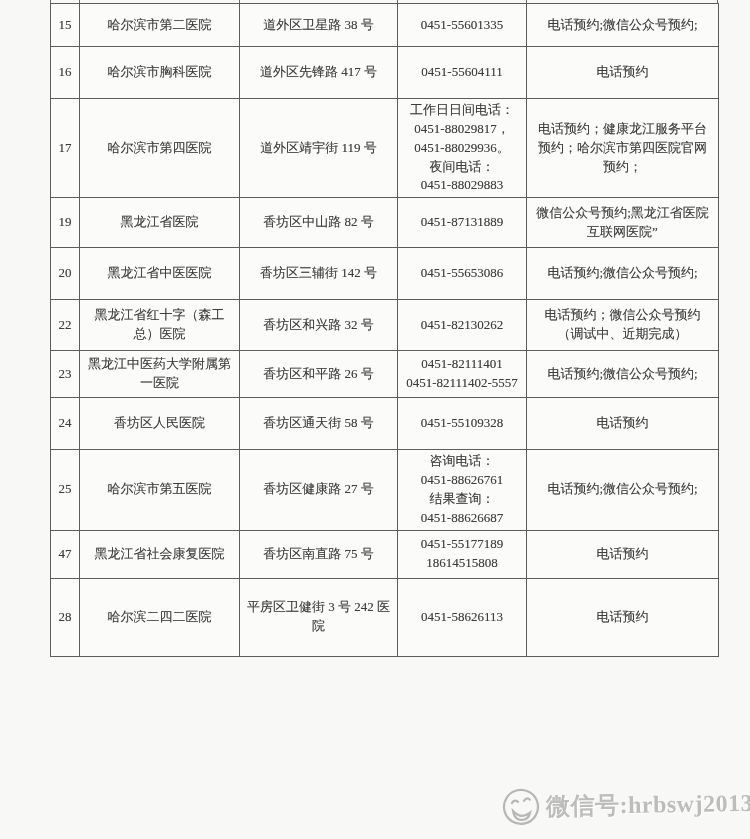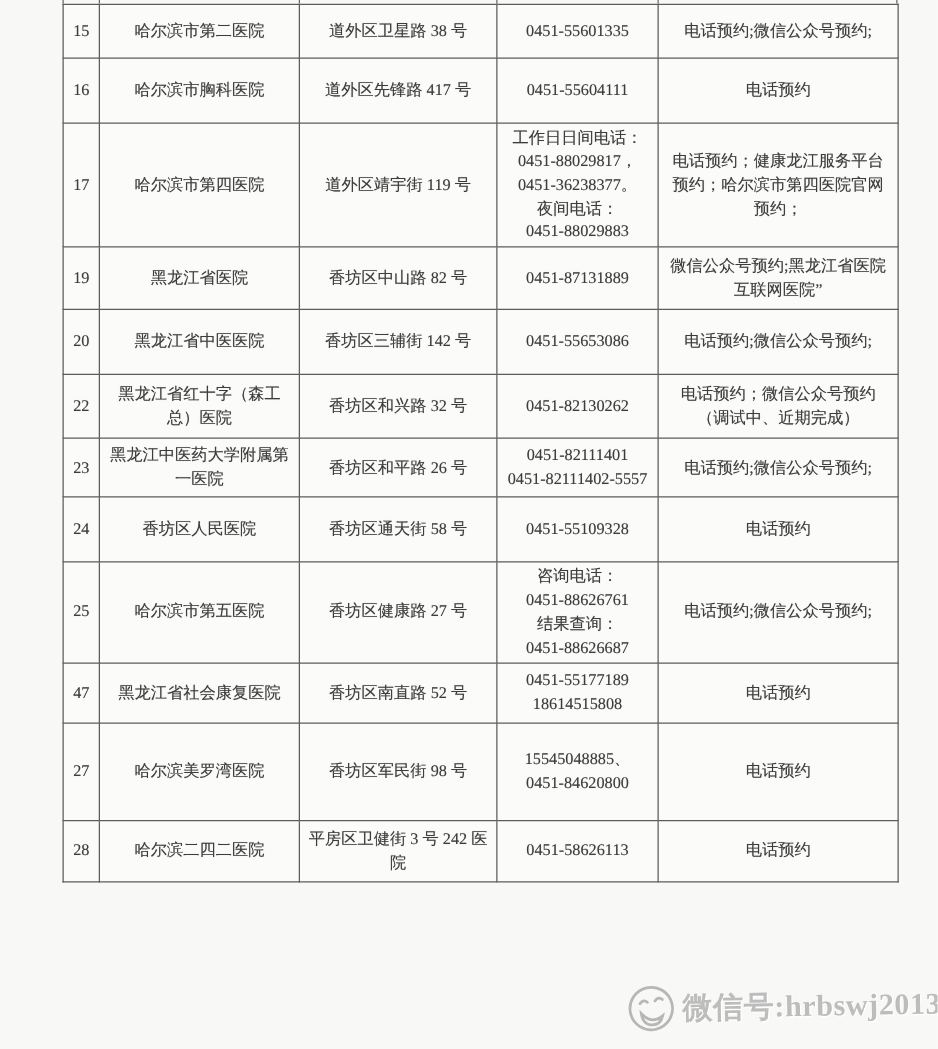--- a/index.html
+++ b/index.html
@@ -90,21 +90,21 @@
           </td>
           <td class="c4">电话预约</td>
         </tr>
         <tr>
           <td class="c0">17</td>
           <td class="c1">哈尔滨市第四医院</td>
           <td class="c2">道外区靖宇街 119 号</td>
           <td class="c3">
             <div>工作日日间电话：</div>
             <div>0451-88029817，</div>
-            <div>0451-36238377。</div>
+            <div>0451-88029936。</div>
             <div>夜间电话：</div>
             <div>0451-88029883</div>
           </td>
           <td class="c4">电话预约；健康龙江服务平台预约；哈尔滨市第四医院官网预约；</td>
         </tr>
         <tr>
           <td class="c0">19</td>
           <td class="c1">黑龙江省医院</td>
           <td class="c2">香坊区中山路 82 号</td>
           <td class="c3">
@@ -157,34 +157,24 @@
             <div>咨询电话：</div>
             <div>0451-88626761</div>
             <div>结果查询：</div>
             <div>0451-88626687</div>
           </td>
           <td class="c4">电话预约;微信公众号预约;</td>
         </tr>
         <tr>
           <td class="c0">47</td>
           <td class="c1">黑龙江省社会康复医院</td>
-          <td class="c2">香坊区南直路 52 号</td>
+          <td class="c2">香坊区南直路 75 号</td>
           <td class="c3">
             <div>0451-55177189</div>
             <div>18614515808</div>
-          </td>
-          <td class="c4">电话预约</td>
-        </tr>
-        <tr>
-          <td class="c0">27</td>
-          <td class="c1">哈尔滨美罗湾医院</td>
-          <td class="c2">香坊区军民街 98 号</td>
-          <td class="c3">
-            <div>15545048885、</div>
-            <div>0451-84620800</div>
           </td>
           <td class="c4">电话预约</td>
         </tr>
         <tr>
           <td class="c0">28</td>
           <td class="c1">哈尔滨二四二医院</td>
           <td class="c2">平房区卫健街 3 号 242 医院</td>
           <td class="c3">
             <div>0451-58626113</div>
           </td>

